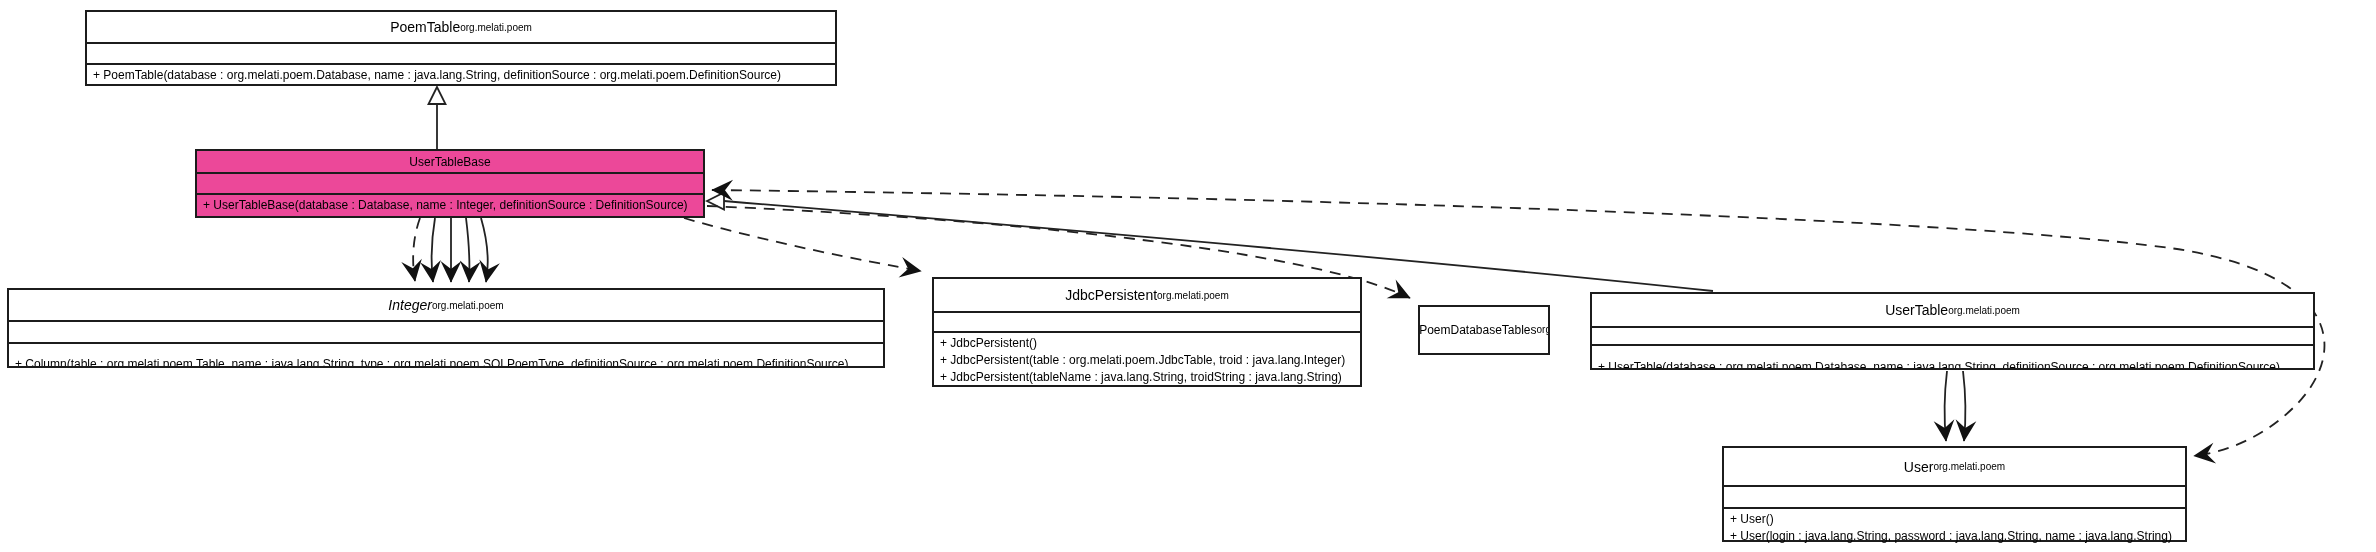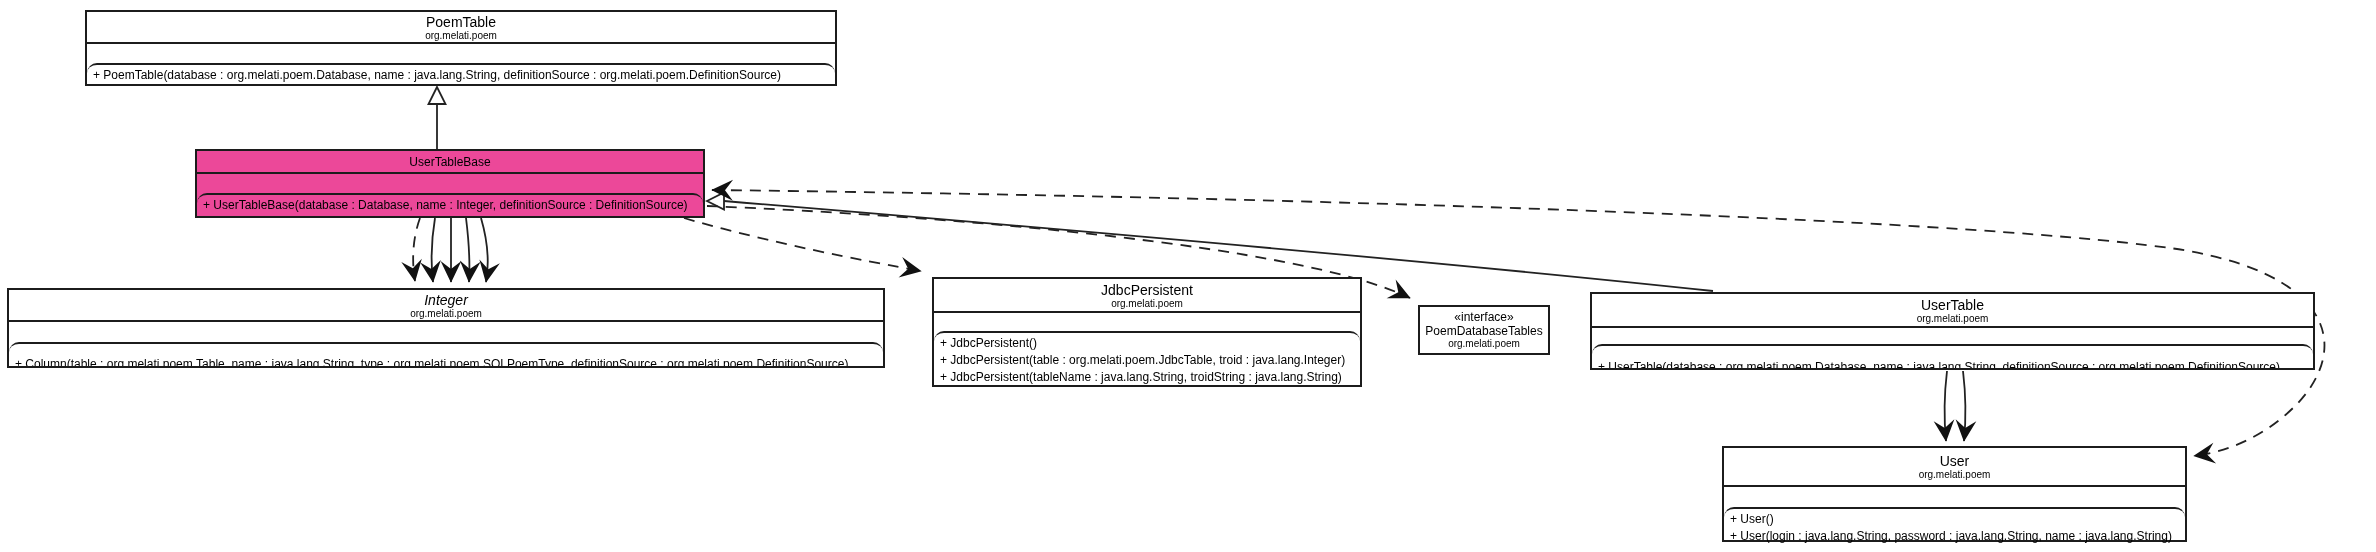--- a/index.html
+++ b/index.html
@@ -8,27 +8,27 @@
     font-family:"Liberation Sans", sans-serif; color:#000;
     background:#ffffff; overflow:hidden;
   }
   .uml-box {
     position:absolute; background:#ffffff;
     border:2px solid #1c1c1c; box-sizing:border-box;
   }
   .uml-box.highlight { background:#ec4899; }
   .cmp { box-sizing:border-box; overflow:hidden; }
   .cmp + .cmp { border-top:2px solid #1c1c1c; }
-  .title-cmp { display:flex; flex-direction:column; align-items:center; justify-content:center; }
+  .title-cmp { display:flex; flex-direction:row; align-items:center; justify-content:center; }
   .cls-name { font-size:14px; line-height:16px; white-space:nowrap; }
   .cls-name.small { font-size:12px; line-height:14px; }
   .cls-stereo { font-size:12px; line-height:14px; }
   .cls-pkg { font-size:10px; line-height:11px; white-space:nowrap; }
   .italic { font-style:italic; }
-  .methods-cmp { padding:2px 6px;border-radius:10px; }
+  .methods-cmp { padding:2px 6px; }
   .method-line { font-size:12px; line-height:17px; white-space:nowrap; }
   svg.edges { position:absolute; left:0; top:0; pointer-events:none; }
 </style>
 </head>
 <body>
 
 <div class="canvas">
 
   <svg class="edges" width="2376" height="552" viewBox="0 0 2376 552">
     <defs>

